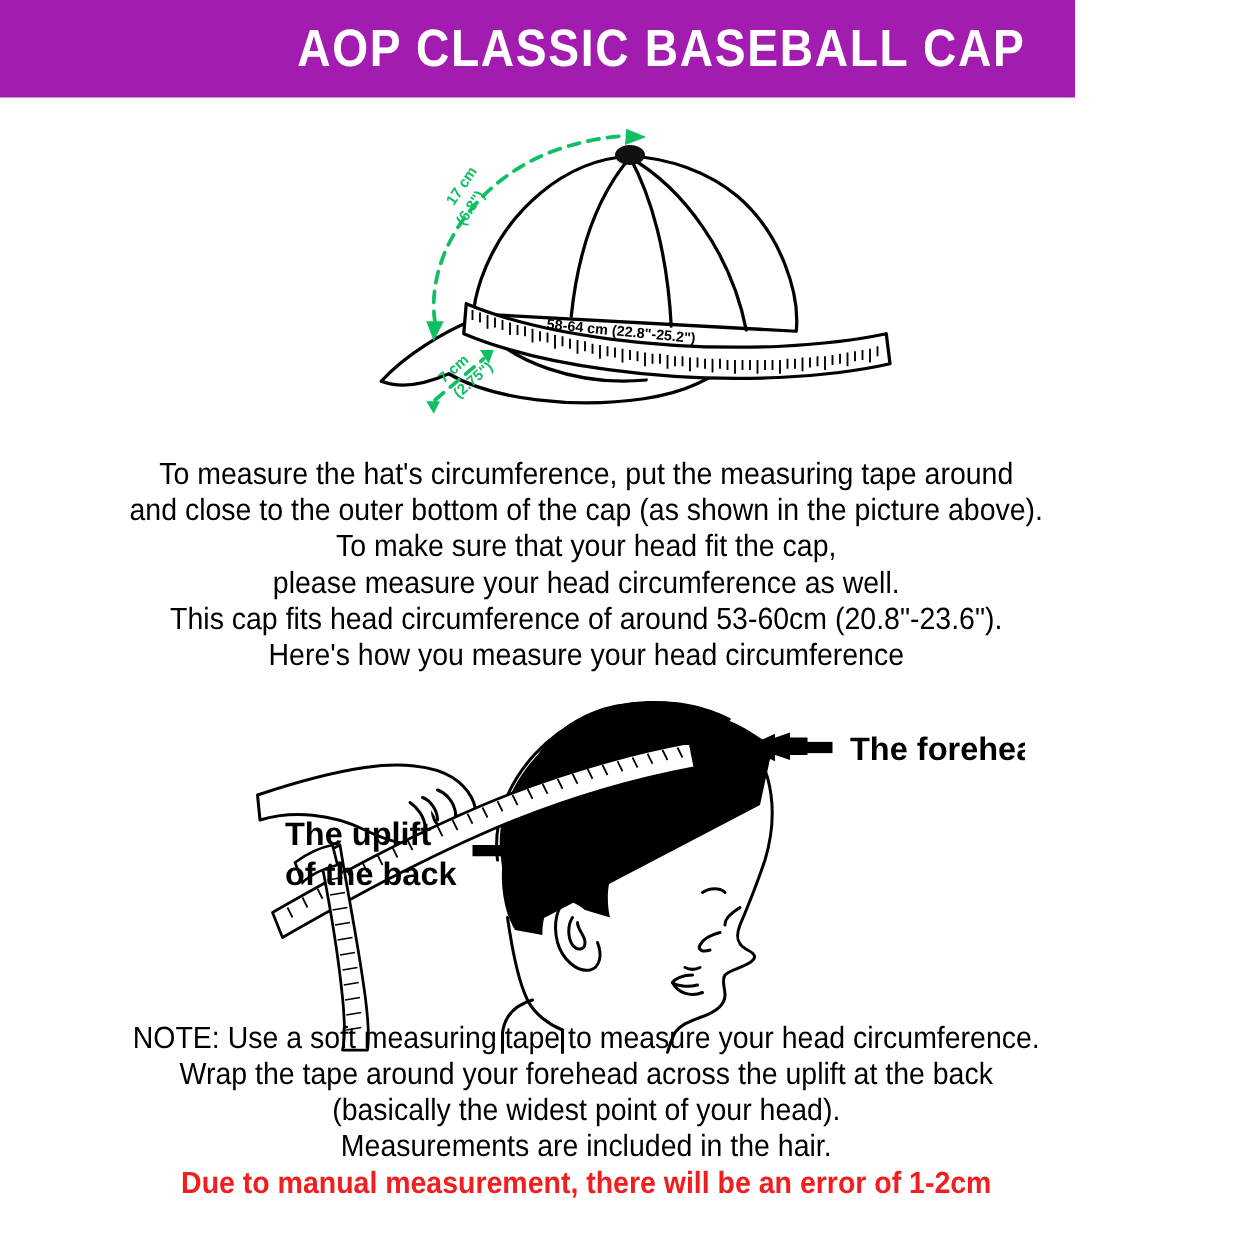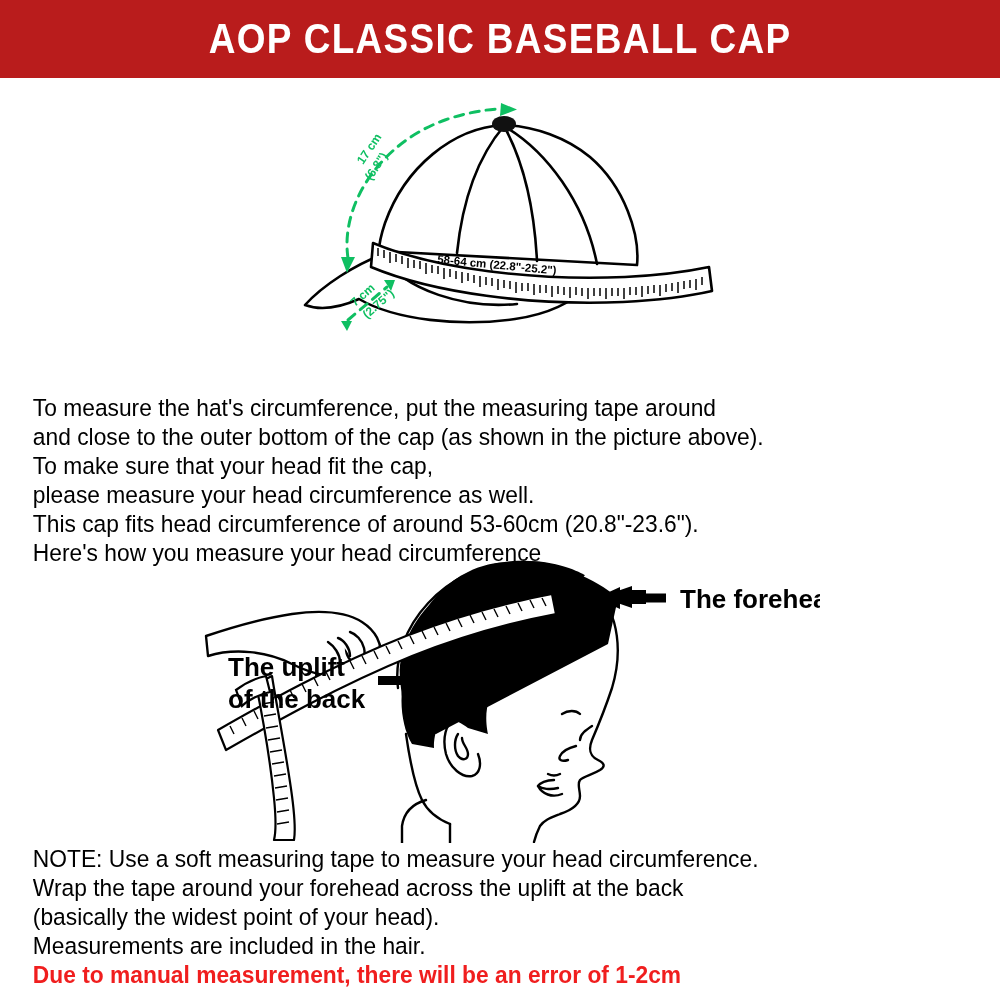--- a/index.html
+++ b/index.html
@@ -14,26 +14,26 @@
     overflow: hidden;
     font-family: "Liberation Sans", sans-serif;
     color: #000000;
   }
 
   
   #header-banner {
     position: absolute;
     left: 0;
     top: 0;
-    width: 1000px;
+    width: 860px;
     height: 78px;
-    background: #b91c1c;
+    background: #a21caf;
     display: flex;
     align-items: center;
-    justify-content: center;
+    justify-content: flex-end;
   }
   #header-title {
     color: #ffffff;
     font-size: 42px;
     font-weight: bold;
     letter-spacing: 1.5px;
     transform: scaleX(0.88);
     transform-origin: center center;
     white-space: nowrap;
     font-family: "Liberation Sans Narrow", "Liberation Sans", sans-serif;
@@ -46,21 +46,21 @@
     top: 95px;
     width: 460px;
     height: 255px;
   }
 
   
   .text-block {
     position: absolute;
     left: 0;
     width: 938px;
-    margin-top: 28px;
+    text-align: center;
   }
   .text-line {
     font-size: 24.5px;
     line-height: 29px;
     white-space: nowrap;
     font-weight: normal;
     transform: scaleX(0.93);
     font-family: "Liberation Sans Narrow", "Liberation Sans", sans-serif;
   }
   #instructions-block { top: 365px; }

